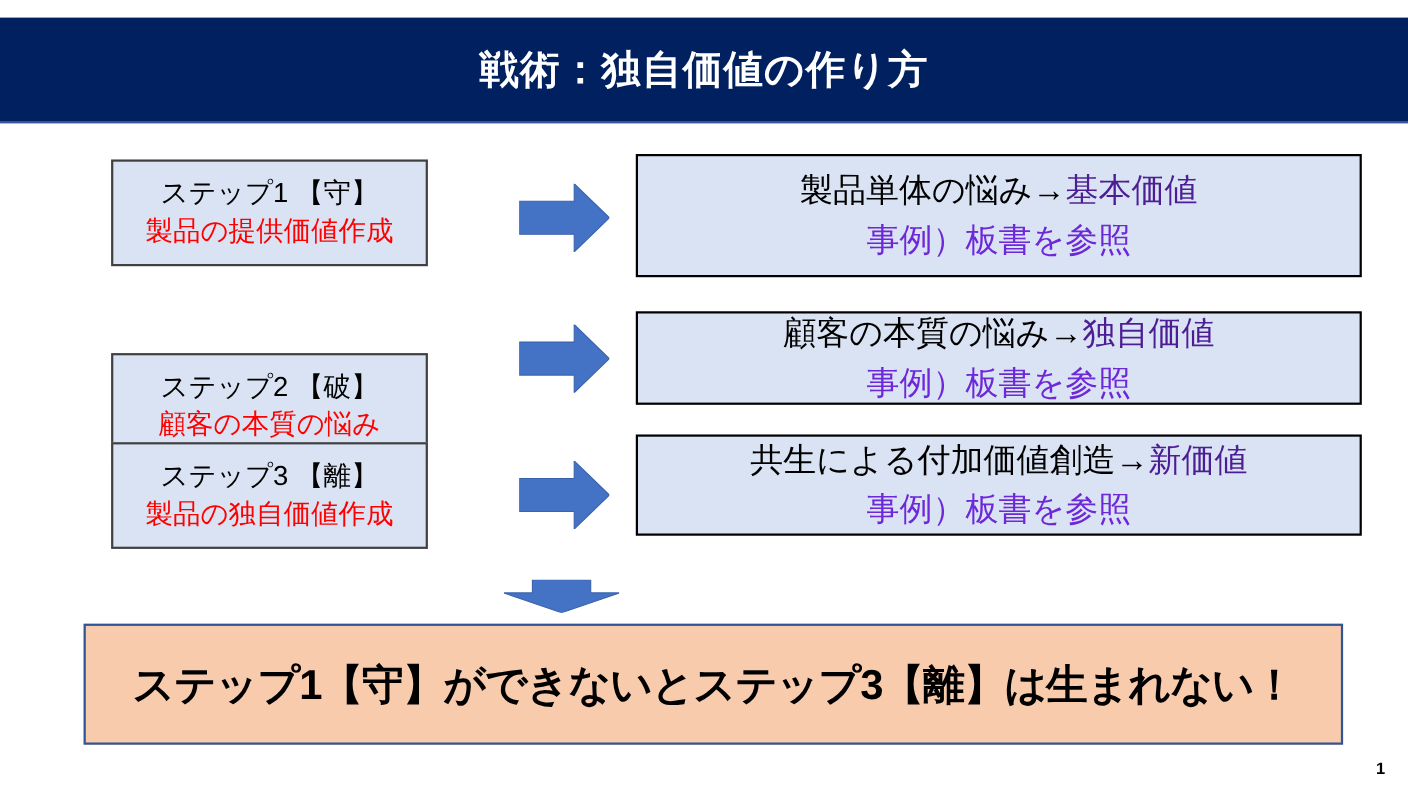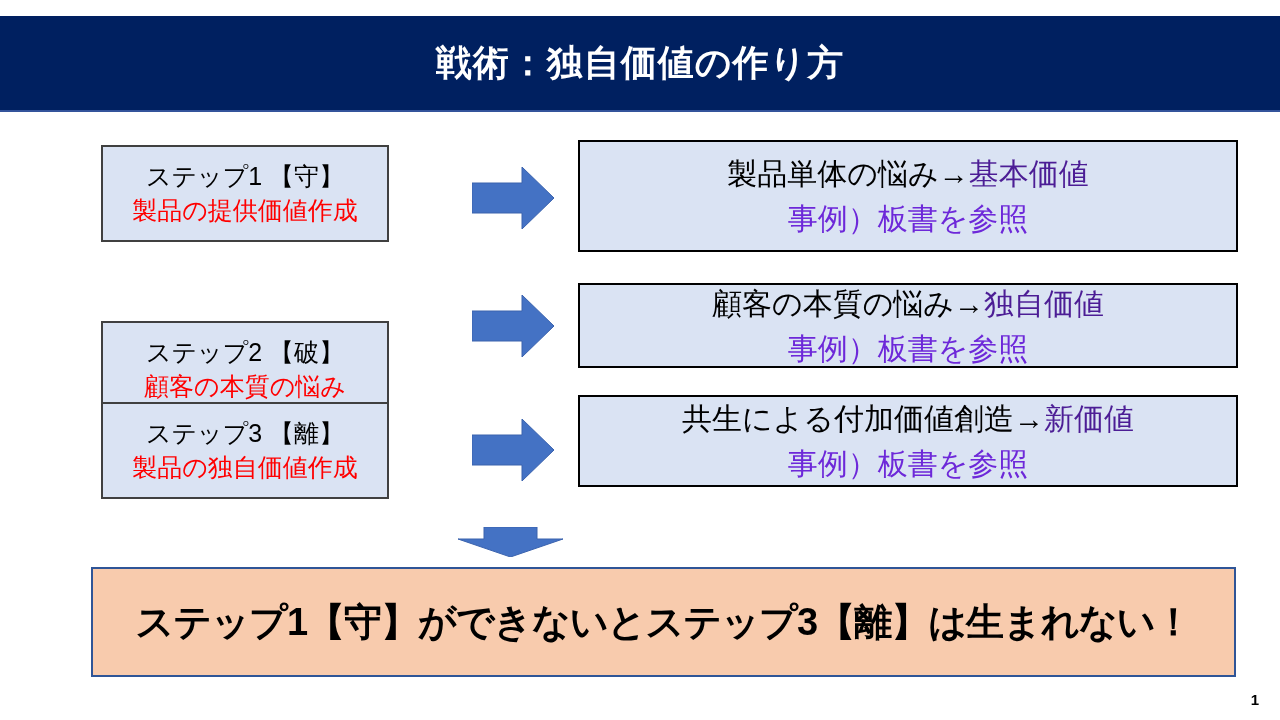--- a/index.html
+++ b/index.html
@@ -38,21 +38,21 @@
   .result-box .r2{font-size:30px;color:#6d28d9;line-height:1.5;}
   .result1{top:140px;height:112px;} .result2{top:283px;height:85px;} .result3{top:395px;height:92px;}
   
   .rarrow{position:absolute;left:472px;width:82px;height:62px;}
   .rarrow1{top:167px;} .rarrow2{top:295px;} .rarrow3{top:419px;}
   .darrow{position:absolute;left:458px;top:527px;width:105px;height:30px;}
   .rarrow svg,.darrow svg{display:block;width:100%;height:100%;}
   .arrow-shape{fill:#4472c4;stroke:#3a62ad;stroke-width:1;}
   
   .conclusion{
-    position:absolute;left:91px;top:567px;width:1145px;height:110px;
+    position:absolute;left:76px;top:567px;width:1145px;height:110px;
     background:#f8cbad;border:2px solid #2f5597;box-sizing:border-box;
     display:flex;align-items:center;justify-content:center;text-align:center;
   }
   .conclusion .c-text{font-size:38px;font-weight:700;color:#000000;letter-spacing:-1px;}
   
   .page-num{
     position:absolute;left:1240px;top:691px;width:30px;
     font-size:15px;font-weight:700;color:#000000;text-align:center;
   }
 </style>

